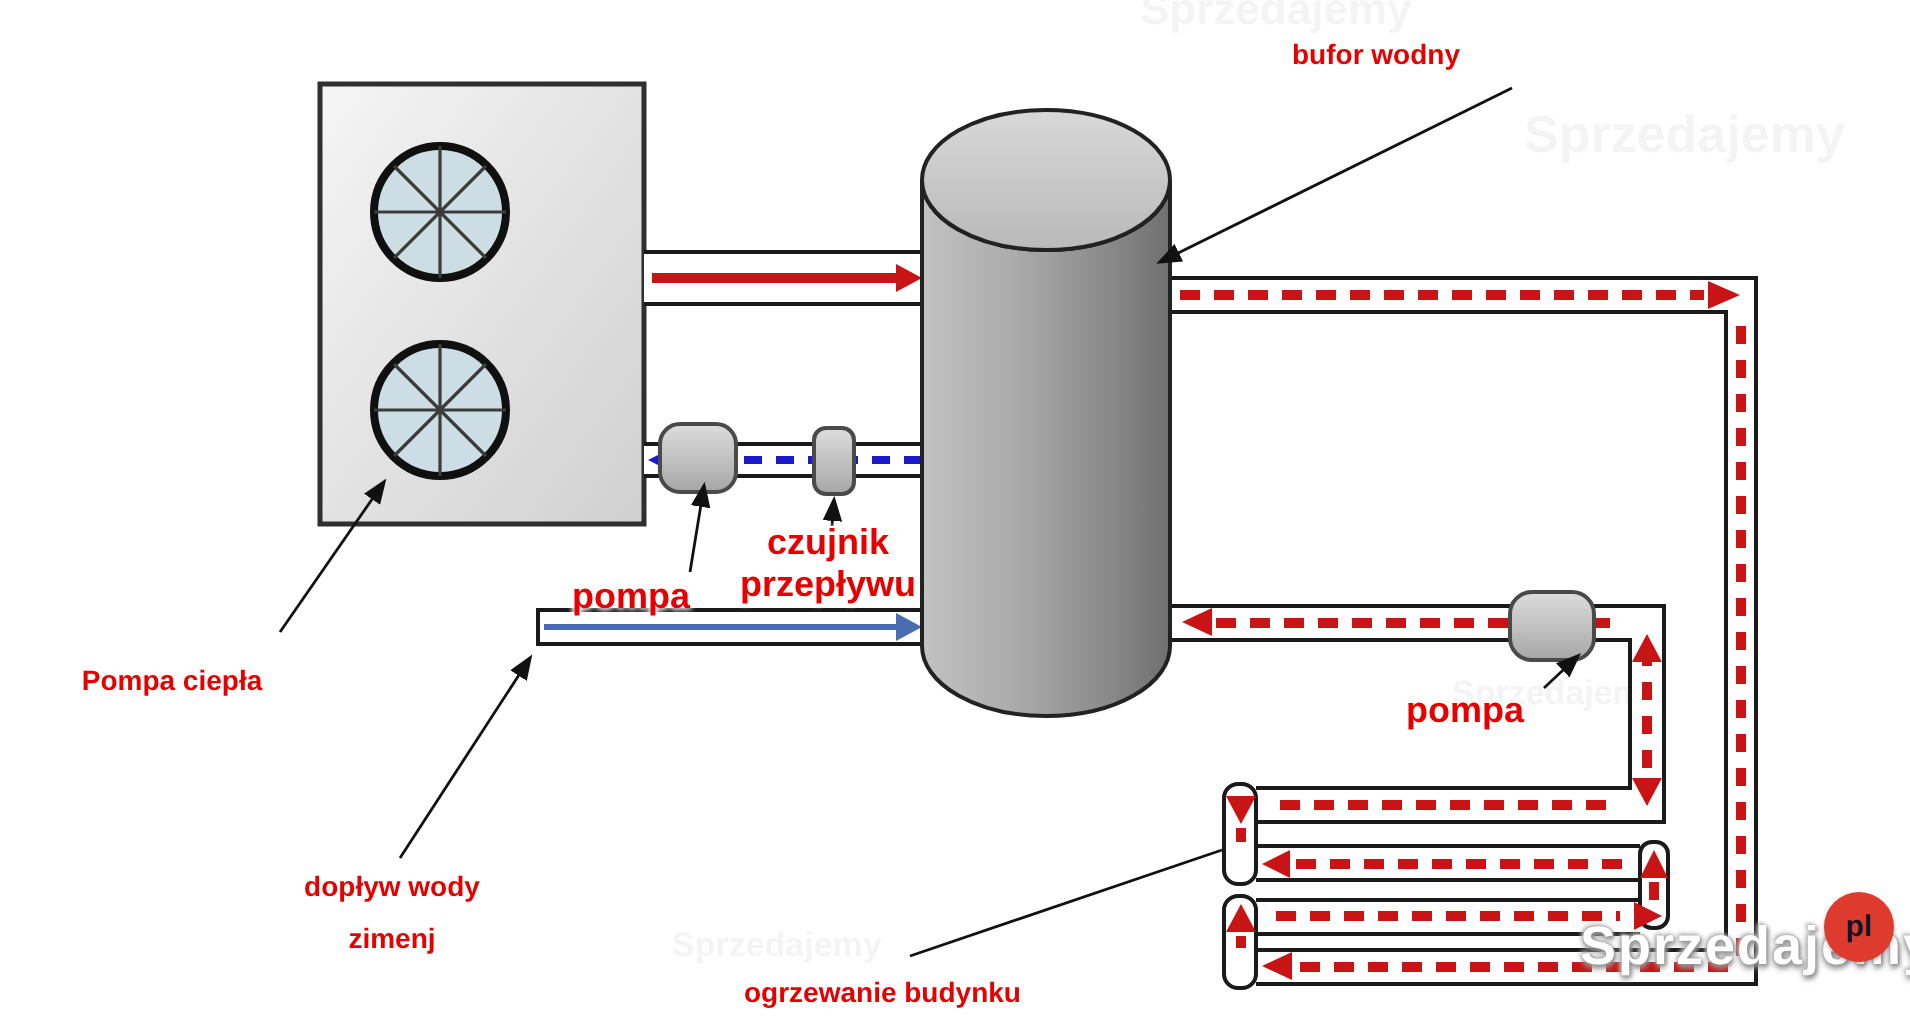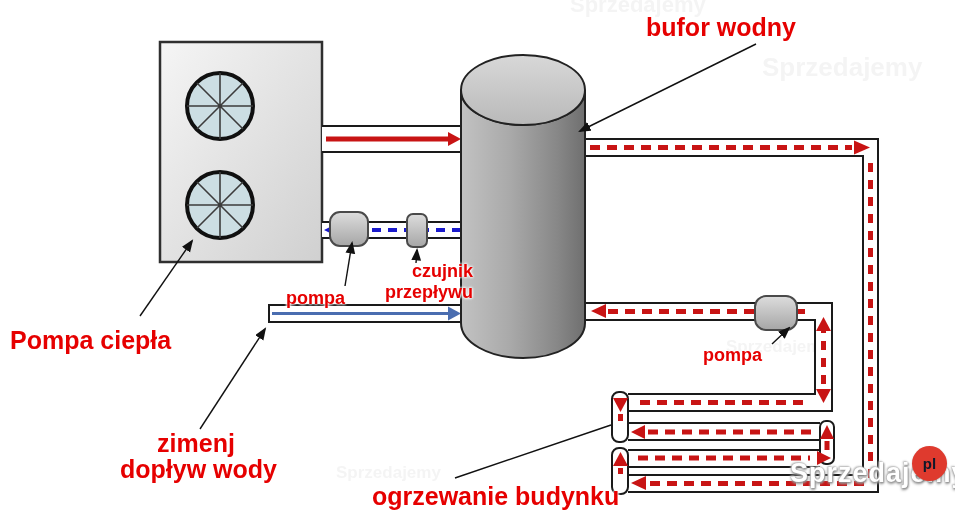--- a/index.html
+++ b/index.html
@@ -2,23 +2,23 @@
 <html style="--label_red: #e60000; --hot_red: #c81414; --flow_blue: #1a1acc; --cold_blue: #4a6db0; --badge_red: #df3a2e; --tank_gray: #9a9a9a; --unit_gray: #e3e3e3; --fan_blue: #ccdee3;"><head>
 <meta charset="utf-8">
 <style>
   html,body{margin:0;padding:0;background:#fff;}
   #stage{position:relative;width:955px;height:510px;overflow:hidden;background:#fff;
          font-family:"Liberation Sans","DejaVu Sans",sans-serif;}
   #pipes{position:absolute;left:0;top:0;z-index:1;}
   .ghost{position:absolute;z-index:0;color:#8a8a8a;opacity:.09;font-weight:bold;
          font-family:"Liberation Sans",sans-serif;white-space:nowrap;}
   .lbl{position:absolute;z-index:2;color:var(--label_red,#e60000);font-weight:bold;
-       font-size:25px;line-height:23px;text-align:center;white-space:nowrap;
+       font-size:14px;line-height:23px;text-align:center;white-space:nowrap;
        text-shadow:0 0 3px #fff,0 0 3px #fff,0 0 3px #fff;}
-  .lbl.small{font-size:18px;text-align:right;}
+  .lbl.small{font-size:18px;}
   
   .pipe{fill:#ffffff;}
   .wall{fill:none;stroke:#1a1a1a;stroke-width:2;}
   .cap{fill:#ffffff;stroke:#1a1a1a;stroke-width:2;}
   .hotline{fill:none;stroke:var(--hot_red,#c81414);stroke-width:5;}
   .hotdash{fill:none;stroke:var(--hot_red,#c81414);stroke-width:5;stroke-dasharray:10 7;}
   .hotdash.v{stroke-dasharray:9 8;}
   .hotfill{fill:var(--hot_red,#c81414);}
   .bluedash{fill:none;stroke:var(--flow_blue,#1a1acc);stroke-width:4;stroke-dasharray:9 7;}
   .bluefill{fill:var(--flow_blue,#1a1acc);}
@@ -177,22 +177,22 @@
   </div>
 
   <div class="lbl small" style="left:286px;top:287px;">pompa</div>
 
   <div class="lbl small" style="left:355px;top:261px;width:118px;line-height:21px;">
     <div>czujnik</div>
     <div>przepływu</div>
   </div>
 
   <div class="lbl" style="left:120px;top:430px;width:152px;line-height:26px;">
+    <div>dopływ wody</div>
     <div>zimenj</div>
-    <div>dopływ wody</div>
   </div>
 
   <div class="lbl small" style="left:703px;top:344px;">pompa</div>
 
   <div class="lbl" style="left:372px;top:485px;">ogrzewanie budynku</div>
 
   <div id="wm">
     <span class="wtext">Sprzedajemy</span>
     <span class="badge">pl</span>
   </div>

